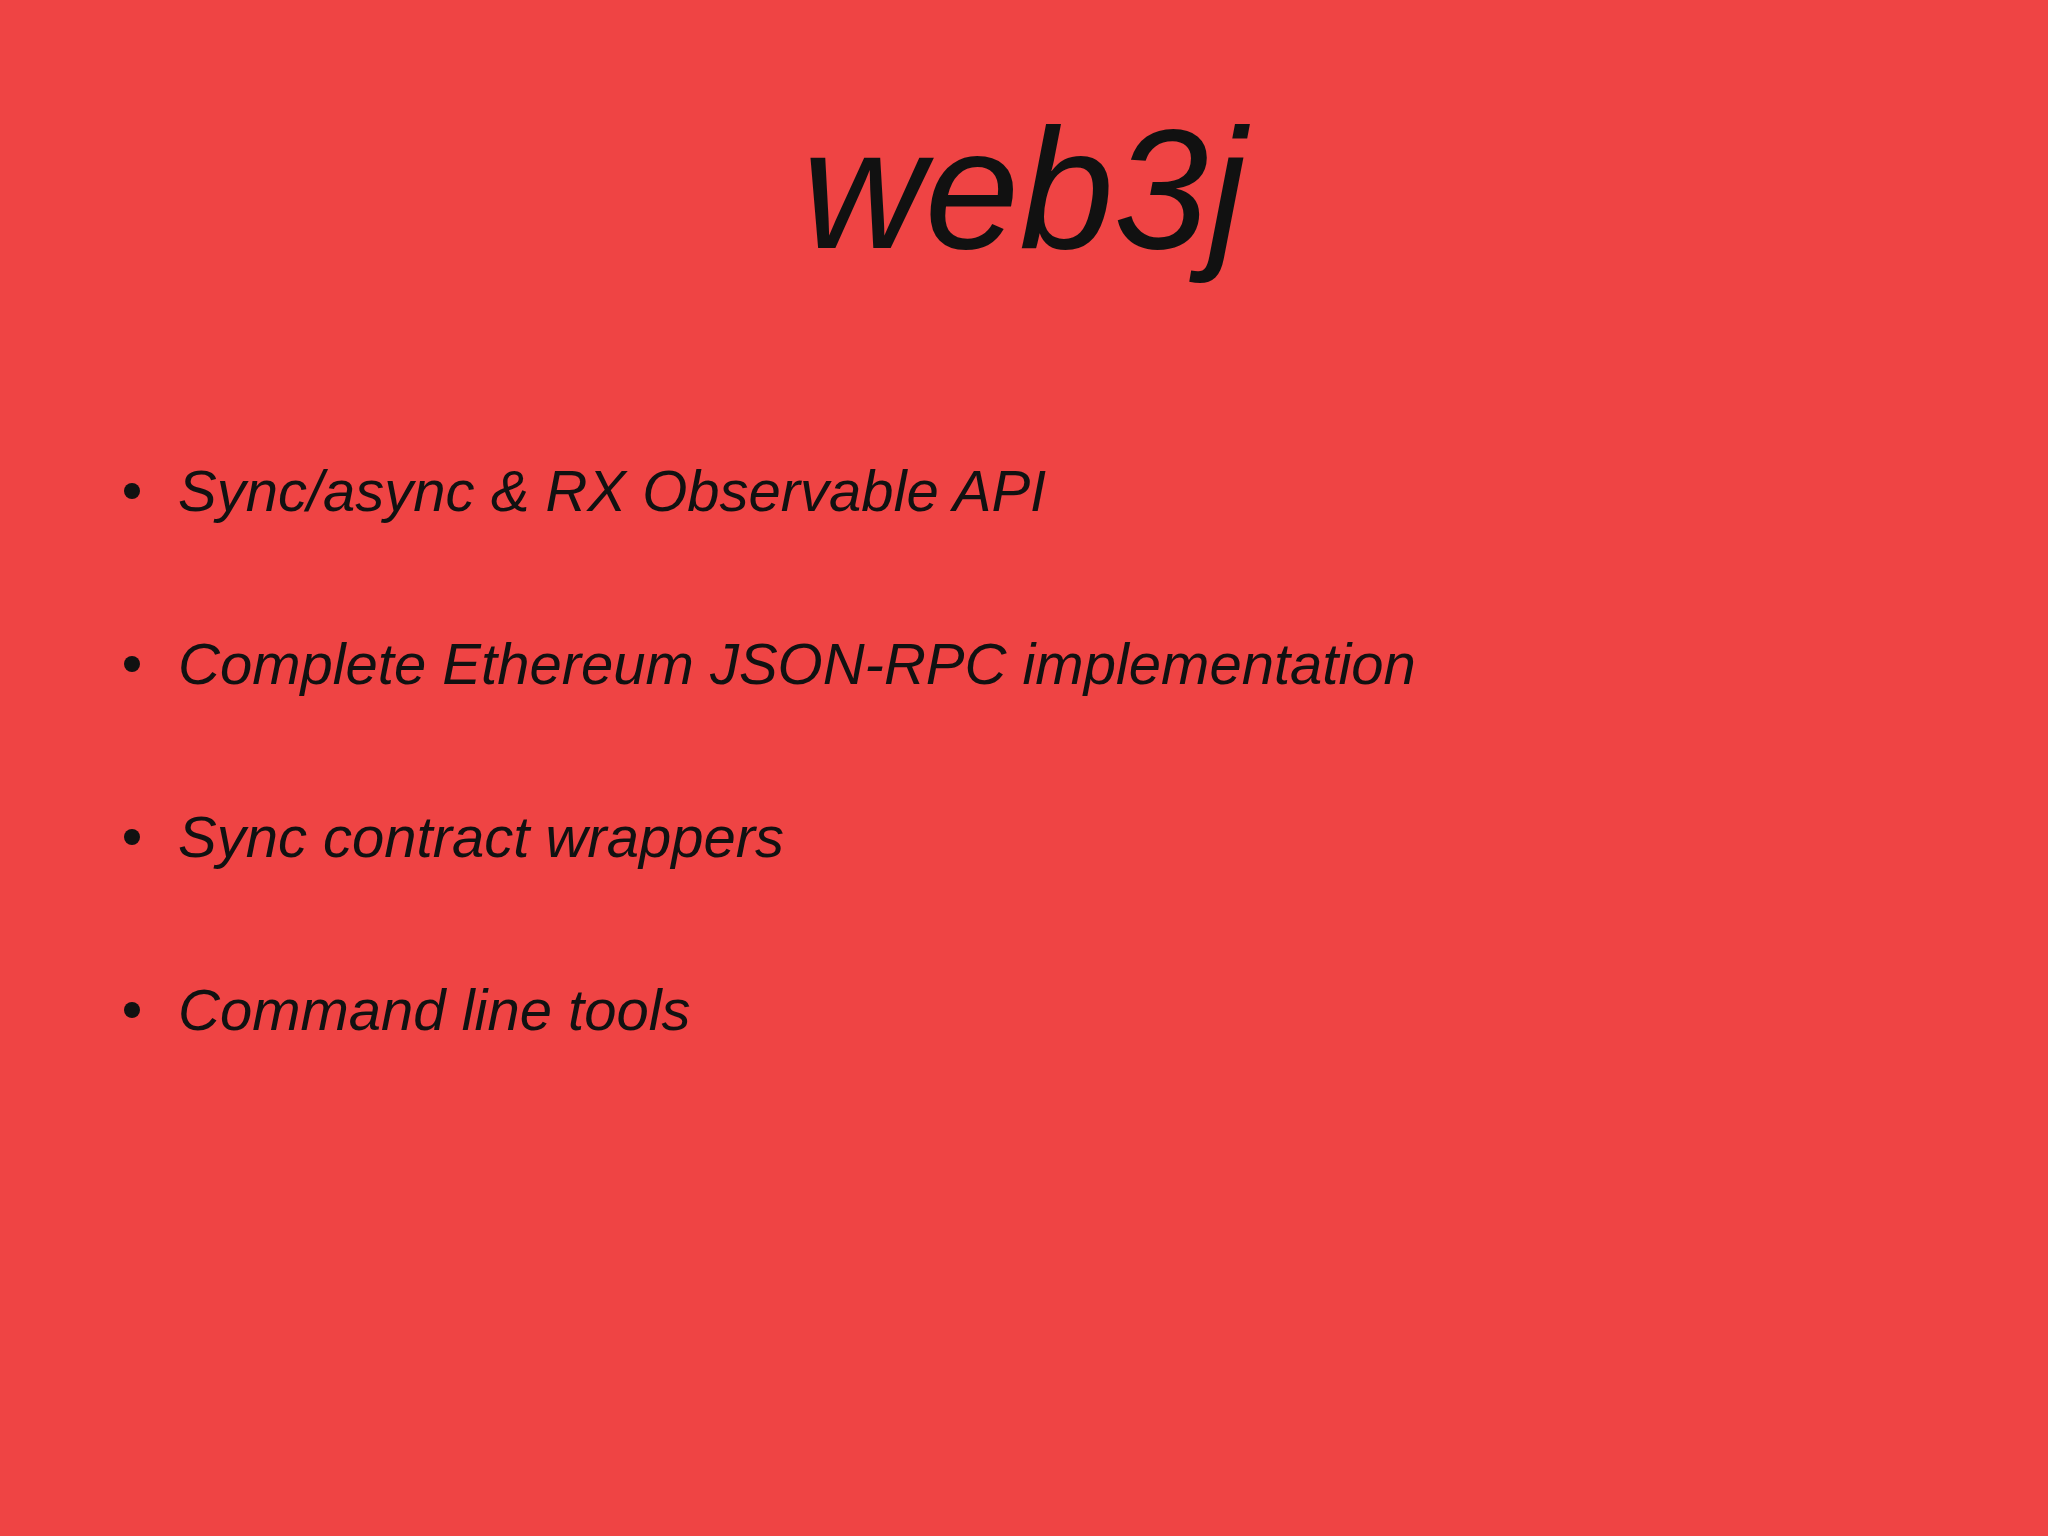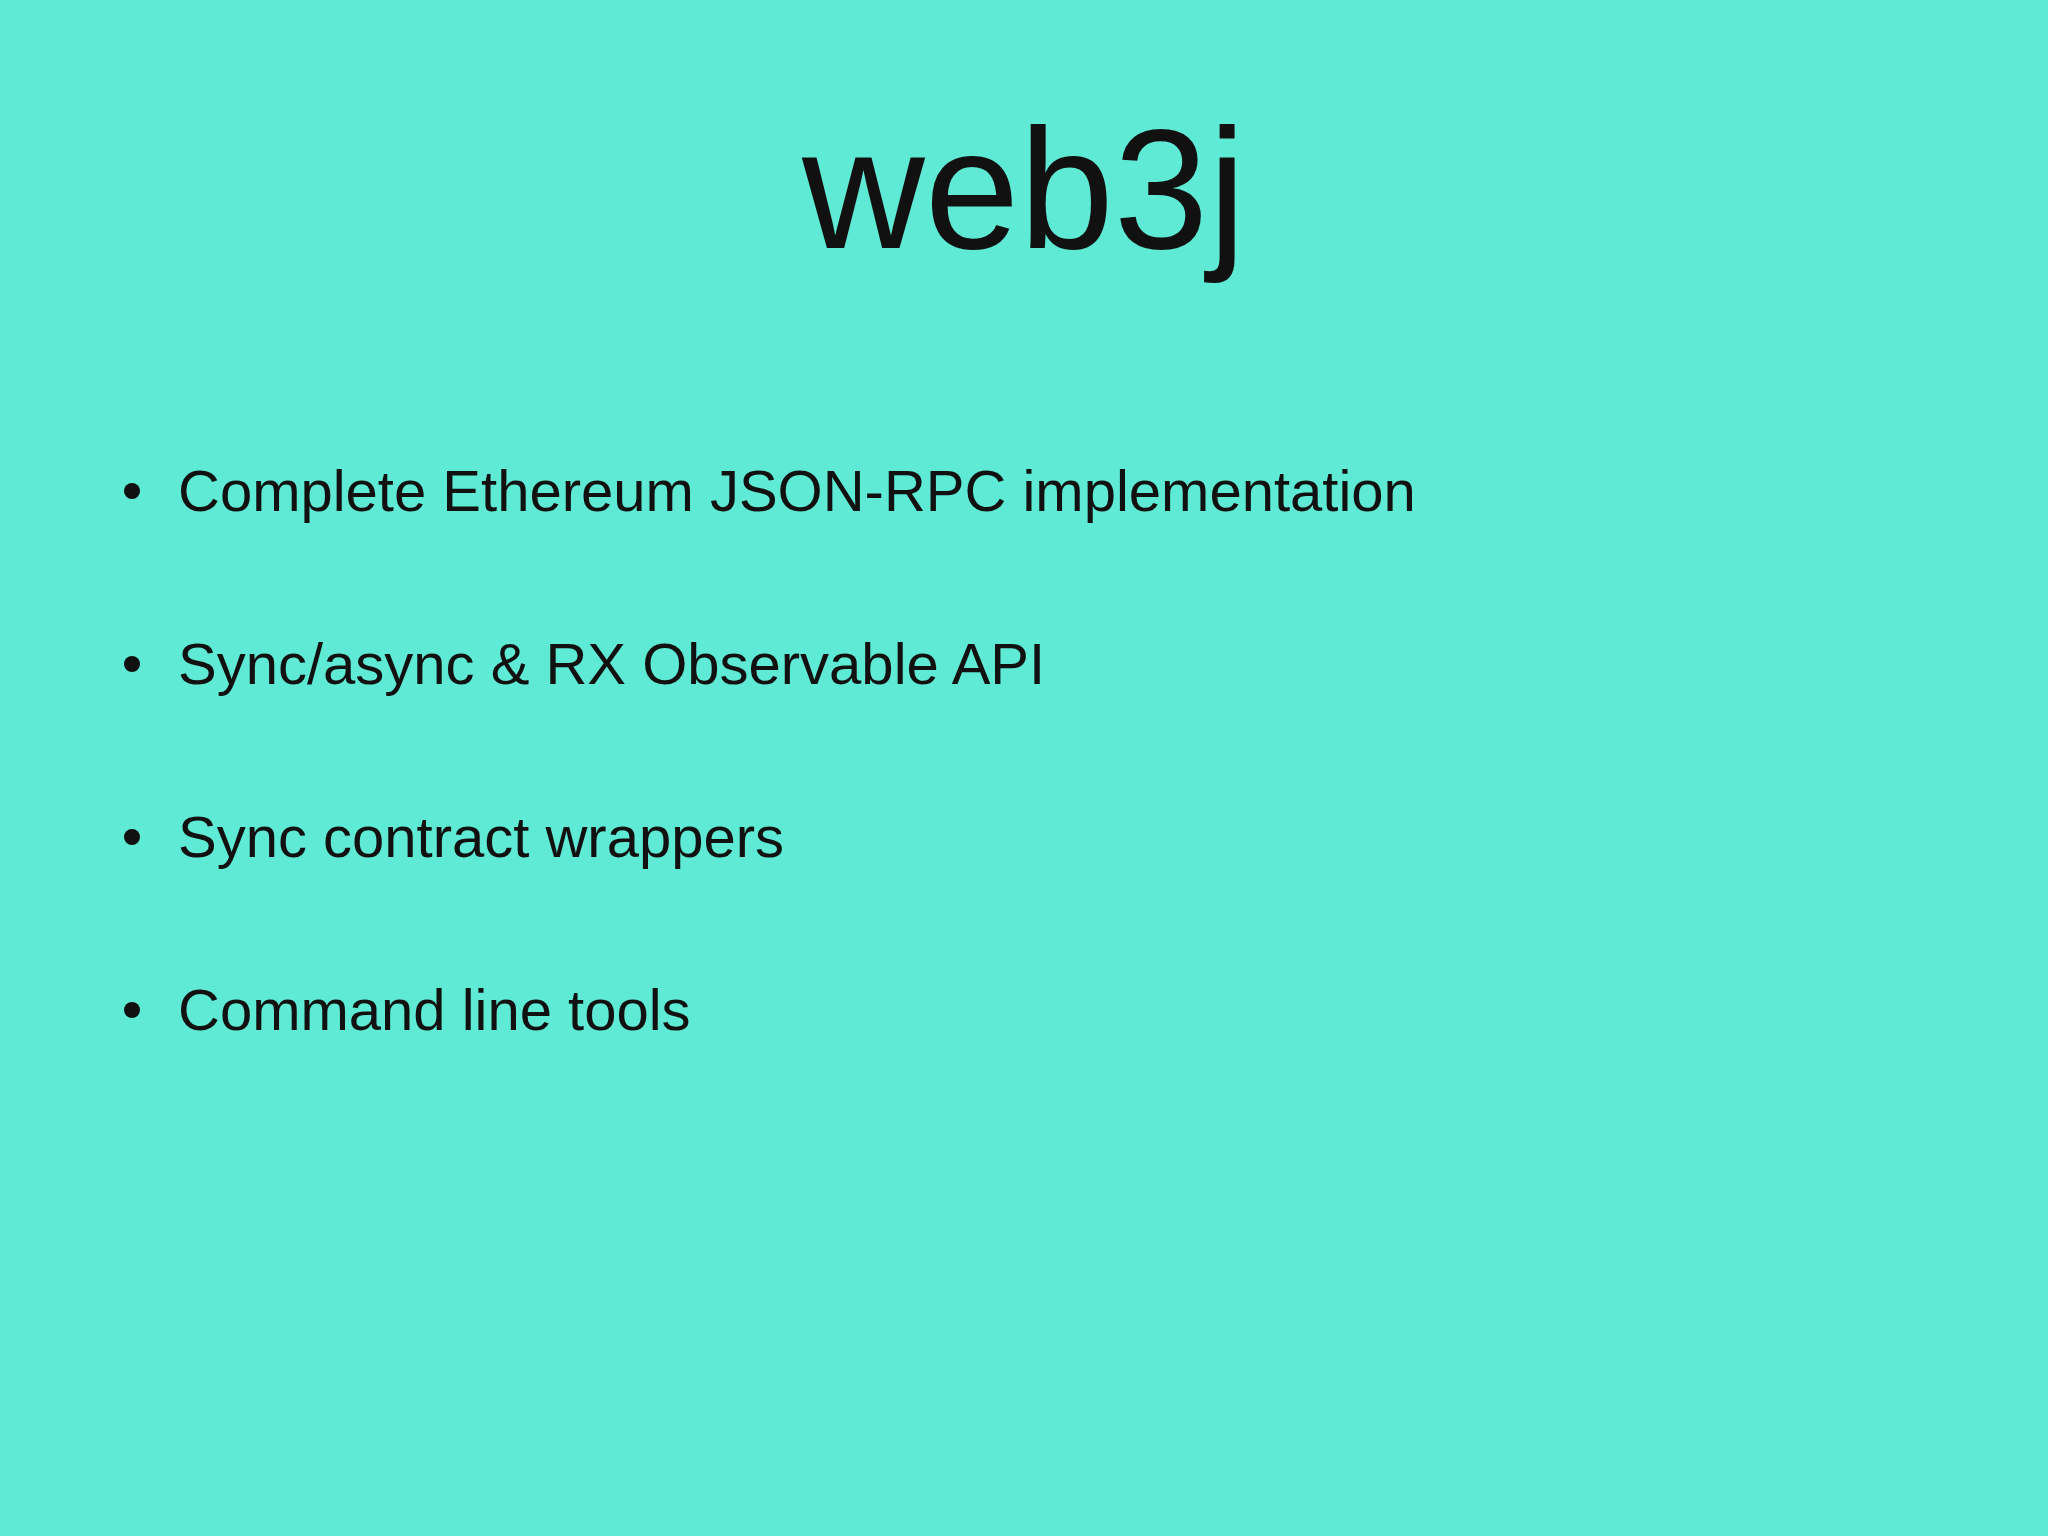--- a/index.html
+++ b/index.html
@@ -4,25 +4,26 @@
 <style>
   html, body {
     margin: 0;
     padding: 0;
     background: #ffffff;
   }
   .slide {
     position: relative;
     width: 2048px;
     height: 1536px;
-    background: #5eead4;
+    background: #ef4444;
     font-family: "Liberation Sans", sans-serif;
     color: #111111;
     overflow: hidden;
     box-sizing: border-box;
+    font-style: italic;
   }
   .slide-title {
     margin: 0;
     padding-top: 92px;
     text-align: center;
     font-size: 170px;
     line-height: 1.15;
     font-weight: 300;
     letter-spacing: 0px;
     color: #111111;
@@ -59,25 +60,25 @@
 </style>
 </head>
 <body>
 
 <div class="slide">
   <h1 class="slide-title">web3j</h1>
 
   <ul class="bullet-list">
     <li class="bullet-item">
       <span class="dot"></span>
-      <span class="bullet-text">Complete Ethereum JSON-RPC implementation</span>
+      <span class="bullet-text">Sync/async &amp; RX Observable API</span>
     </li>
     <li class="bullet-item">
       <span class="dot"></span>
-      <span class="bullet-text">Sync/async &amp; RX Observable API</span>
+      <span class="bullet-text">Complete Ethereum JSON-RPC implementation</span>
     </li>
     <li class="bullet-item">
       <span class="dot"></span>
       <span class="bullet-text">Sync contract wrappers</span>
     </li>
     <li class="bullet-item">
       <span class="dot"></span>
       <span class="bullet-text">Command line tools</span>
     </li>
   </ul>

